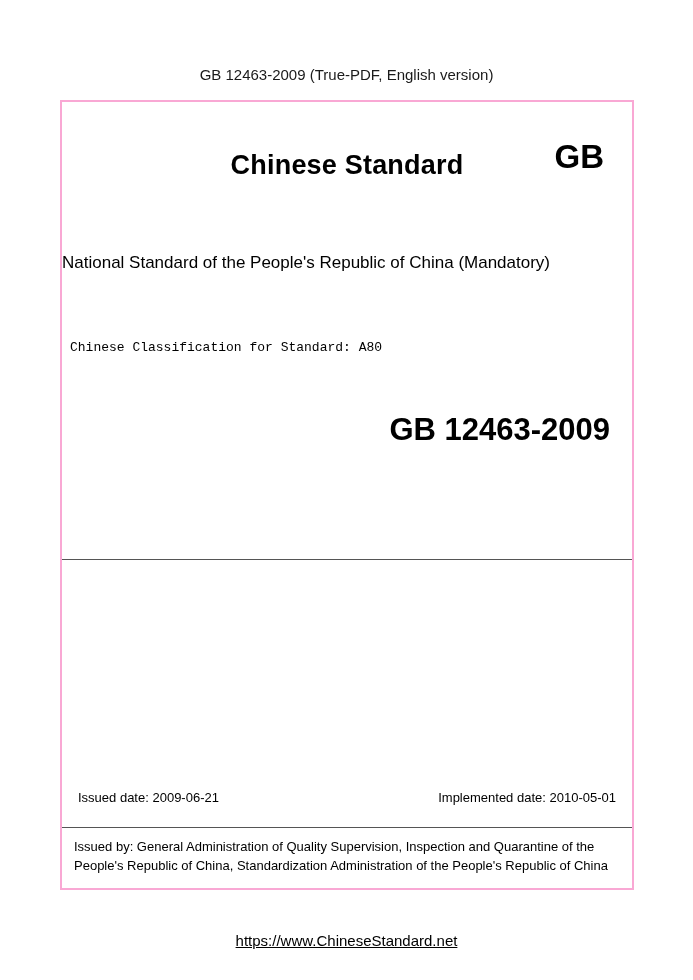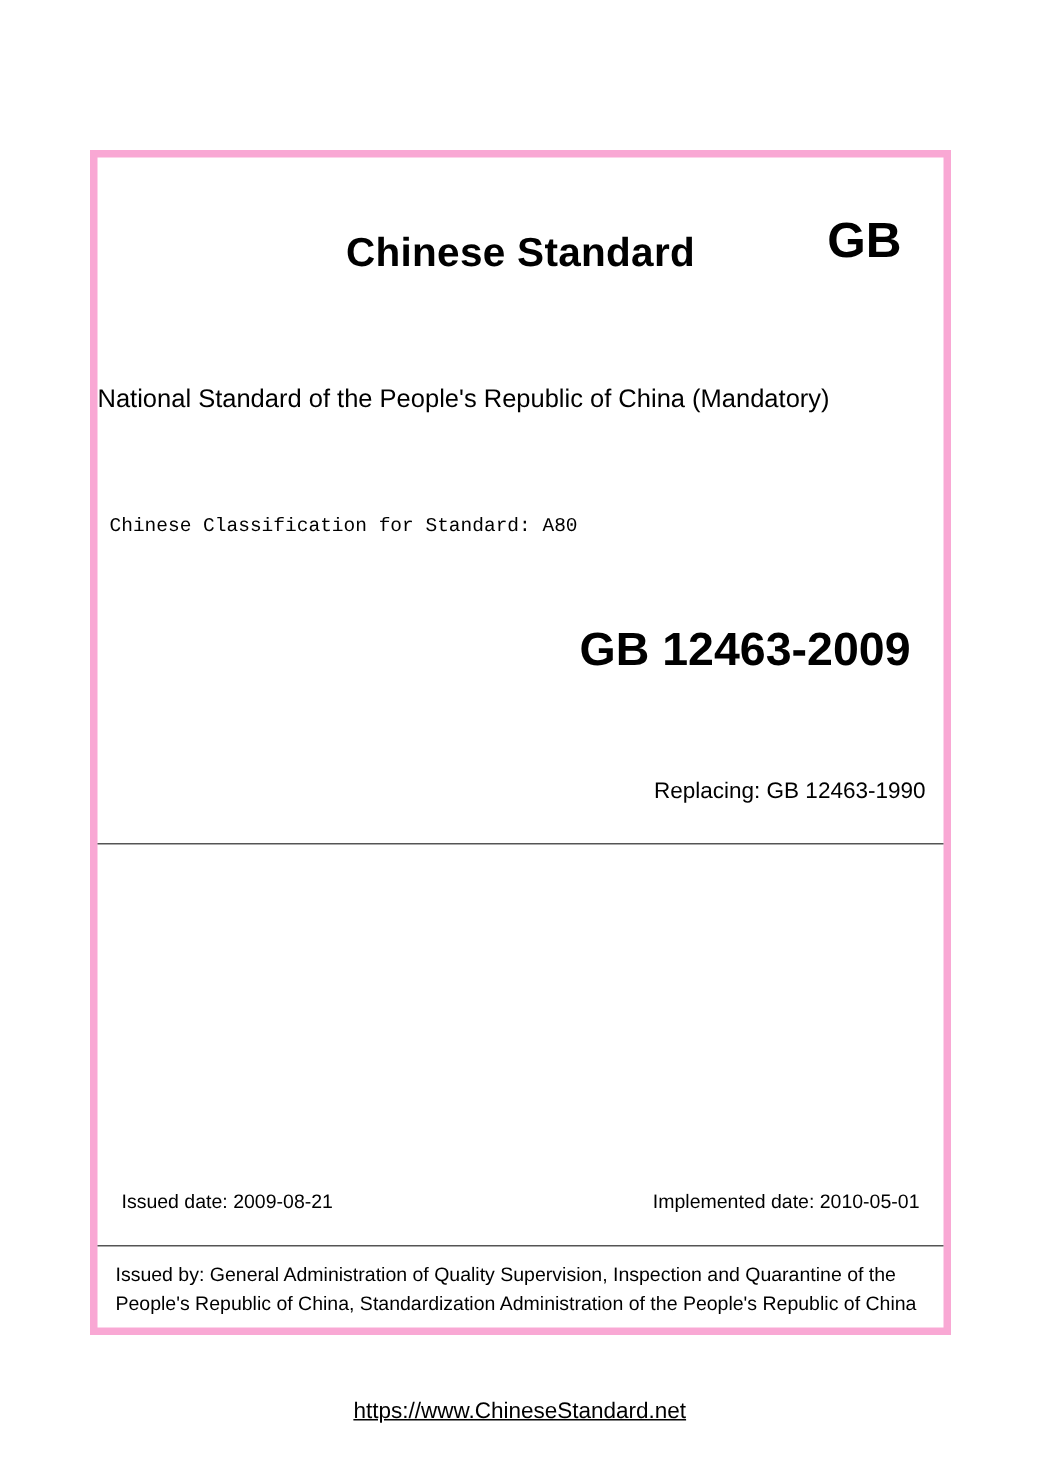--- a/index.html
+++ b/index.html
@@ -28,21 +28,21 @@
     text-align: center;
     font-size: 15px;
     color: #1a1a1a;
   }
   .cover-box {
     position: absolute;
     top: 100px;
     left: 60px;
     width: 574px;
     height: 790px;
-    border: 5px solid #f9a8d4;
+    border: 2px solid #f9a8d4;
     box-sizing: border-box;
   }
   .section-top {
     position: relative;
     height: 458px;
     border-bottom: 1px solid #555;
     box-sizing: border-box;
   }
   .title-row {
     position: absolute;
@@ -154,37 +154,37 @@
     color: #000;
     text-decoration: underline;
     margin-top: 36px;
   }
 </style>
 </head>
 <body>
 
 <div class="page">
 
+  <div class="header-line">GB 12463-2009 (True-PDF, English version)</div>
 
   <div class="cover-box">
 
     <div class="section-top">
       <div class="title-row">
         <div class="main-title">Chinese Standard</div>
         <div class="gb-logo">GB</div>
       </div>
       <div class="national-line">National Standard of the People's Republic of China (Mandatory)</div>
       <div class="classification">Chinese Classification for Standard: A80</div>
       <div class="std-number">GB 12463-2009</div>
-      <div class="replacing">Replacing: GB 12463-1990</div>
     </div>
 
     <div class="section-mid">
       <div class="dates">
-        <span class="issued">Issued date: 2009-08-21</span>
+        <span class="issued">Issued date: 2009-06-21</span>
         <span class="implemented">Implemented date: 2010-05-01</span>
       </div>
     </div>
 
     <div class="section-bottom">Issued by: General Administration of Quality Supervision, Inspection and Quarantine of the People's Republic of China, Standardization Administration of the People's Republic of China</div>
 
   </div>
 
   <a class="footer-link" href="#">https://www.ChineseStandard.net</a>
 

